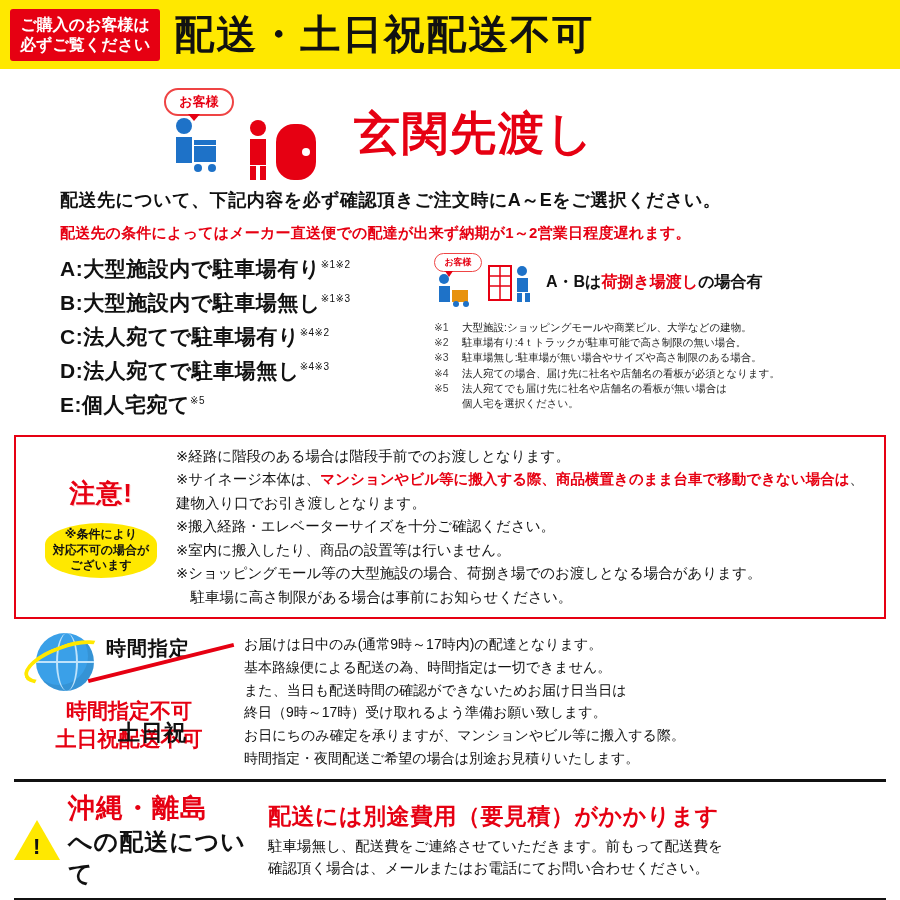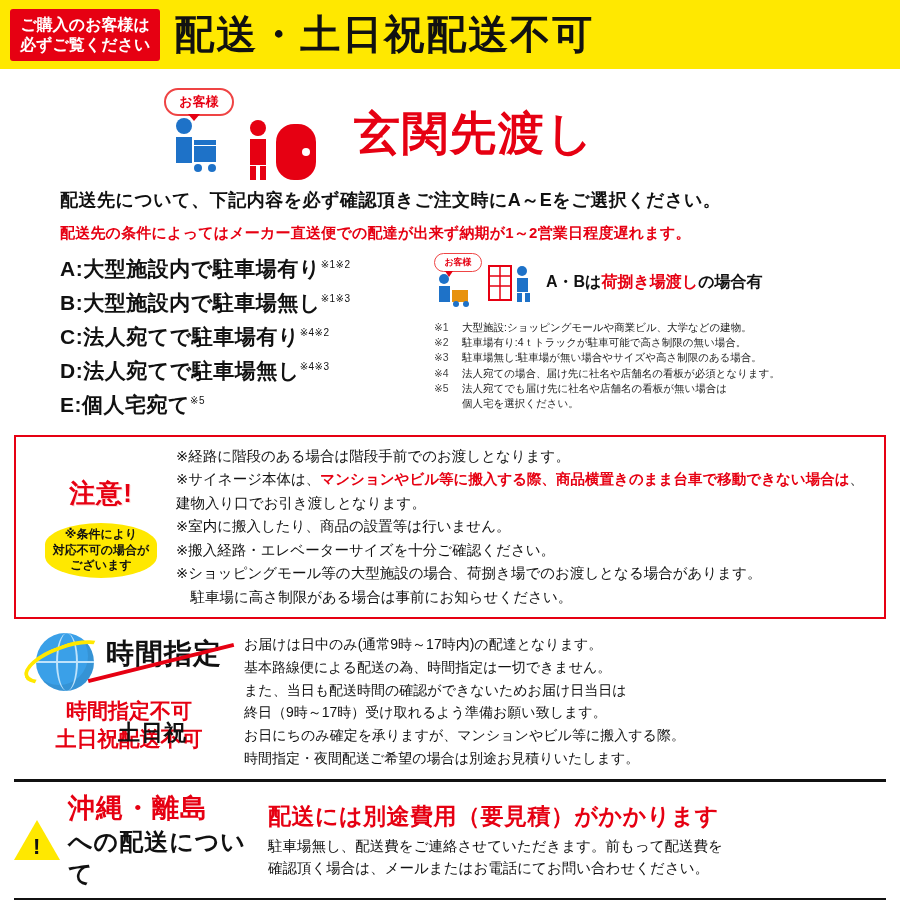--- a/index.html
+++ b/index.html
@@ -141,21 +141,21 @@
     border-left:2px solid #bfe3fb; border-right:2px solid #bfe3fb; border-radius:50%;
   }
   .clockarrow {
     position:absolute; left:8px; top:14px; width: 86px; height: 34px;
     border: 4px solid #ffe800; border-radius: 50%;
     border-right-color: transparent; border-bottom-color: transparent;
     transform: rotate(-20deg);
   }
   .time-label {
     position:absolute; left: 92px; top: 4px;
-    font-size: 28px; font-weight:bold; color:#111; letter-spacing:1px;
+    font-size: 20px; font-weight:bold; color:#111; letter-spacing:1px;
   }
   .time-label2 {
     position:absolute; left: 104px; top: 46px;
     font-size: 22px; font-weight:bold; color:#111; letter-spacing:1px;margin-top:41px;
   }
   .strike {
     position:absolute; left: 72px; top: 30px; width: 150px; height:4px;
     background:#e60012; transform: rotate(-14deg);
   }
 
@@ -302,22 +302,22 @@
         <div>※条件により</div>
         <div>対応不可の場合が</div>
         <div>ございます</div>
       </div>
     </div>
     <div class="caution-list">
       <div>※経路に階段のある場合は階段手前でのお渡しとなります。</div>
       <div>
         <span>※サイネージ本体は、</span><span class="red">マンションやビル等に搬入する際、商品横置きのまま台車で移動できない場合は</span><span>、建物入り口でお引き渡しとなります。</span>
       </div>
+      <div>※搬入経路・エレベーターサイズを十分ご確認ください。</div>
       <div>※室内に搬入したり、商品の設置等は行いません。</div>
-      <div>※搬入経路・エレベーターサイズを十分ご確認ください。</div>
       <div>※ショッピングモール等の大型施設の場合、荷捌き場でのお渡しとなる場合があります。</div>
       <div>　駐車場に高さ制限がある場合は事前にお知らせください。</div>
     </div>
   </div>
 
   <div class="time-wrap">
     <div class="time-left">
       <div class="globe-box">
         <div class="globe"></div>
         <div class="clockarrow"></div>

